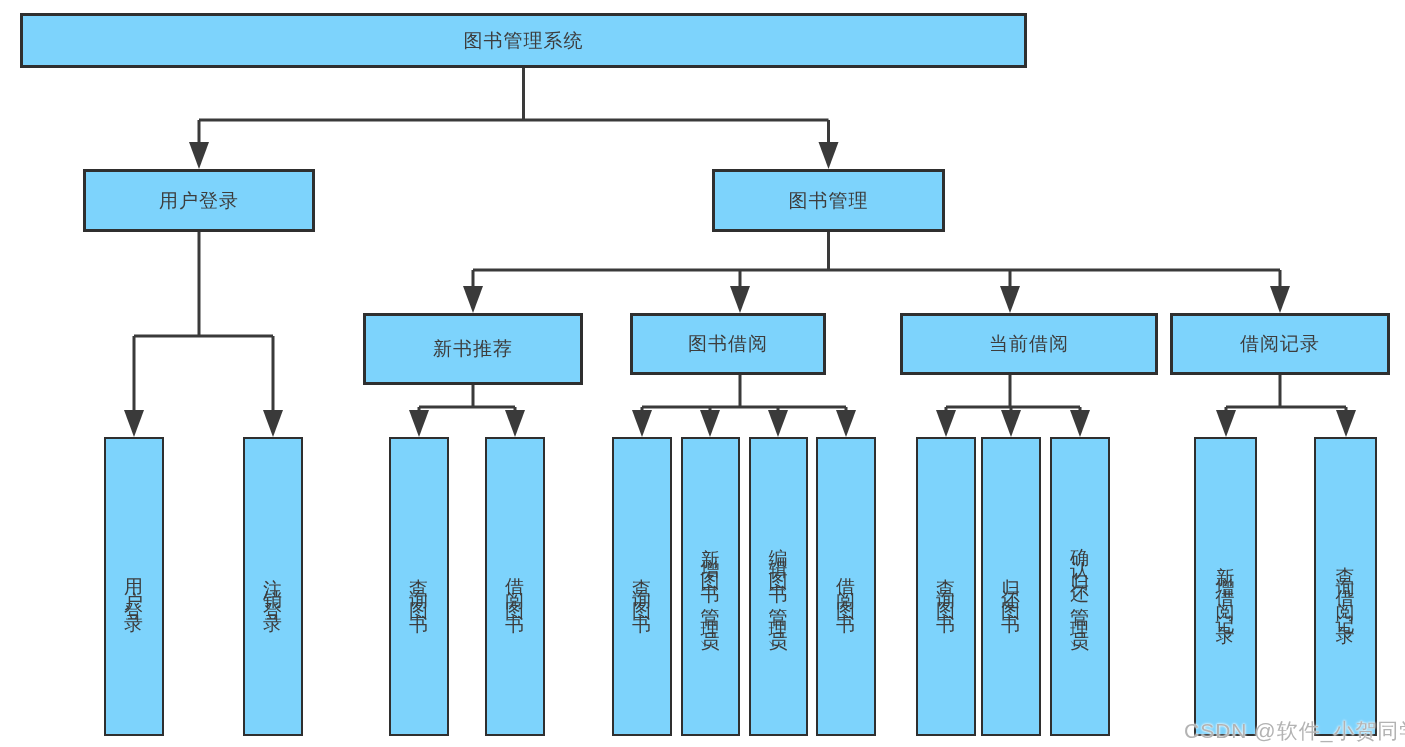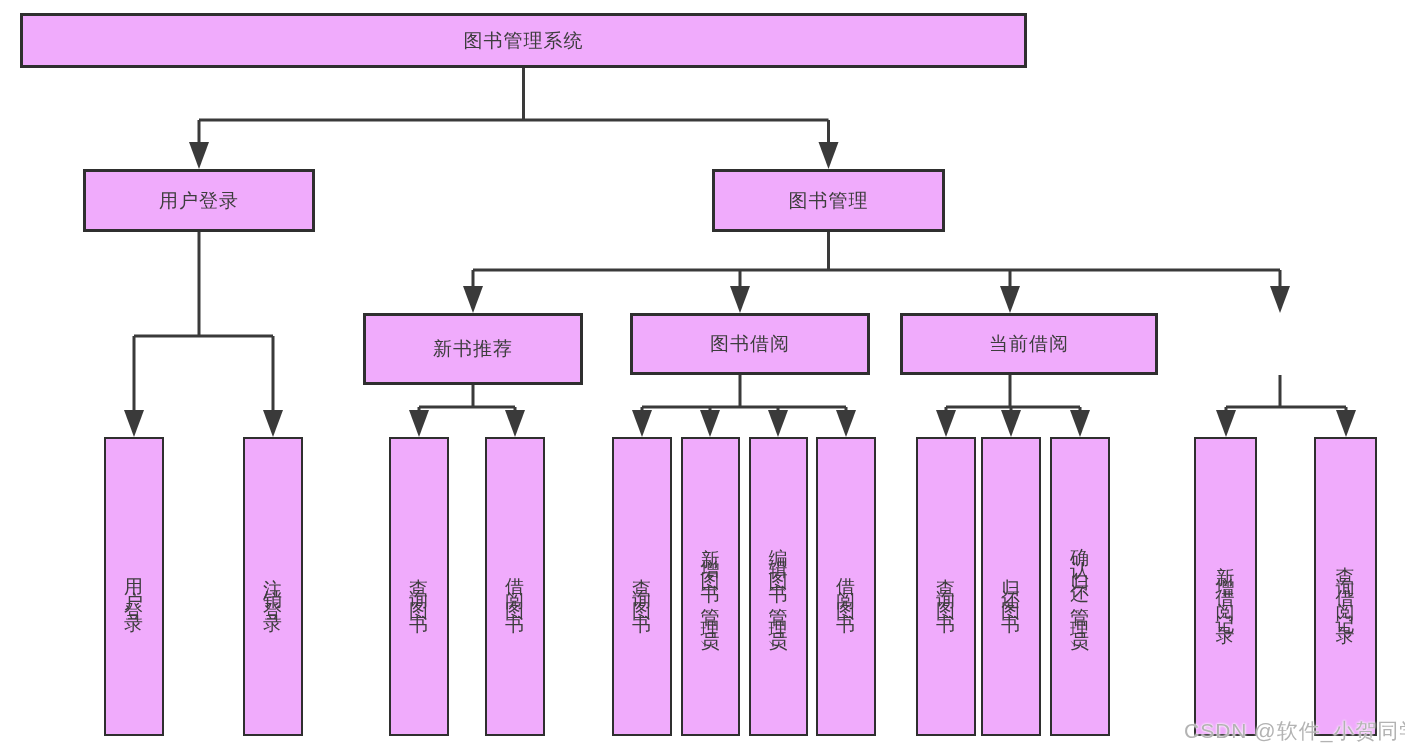--- a/index.html
+++ b/index.html
@@ -13,21 +13,21 @@
     overflow: hidden;
   }
   .connectors {
     position: absolute;
     left: 0; top: 0;
     width: 1405px; height: 747px;
   }
   .box {
     position: absolute;
     box-sizing: border-box;
-    background: #f0abfc;
+    background: #7dd3fc;
     border: 3px solid #2f2f2f;
     color: #3d3d3d;
     display: flex;
     align-items: center;
     justify-content: center;
     font-size: 19px;
     letter-spacing: 1px;
     text-align: center;
   }
   .leaf {
@@ -90,22 +90,23 @@
       <polygon points="1336,410 1356,410 1346,437"></polygon>
     </g>
   </svg>
 
   <div class="box" style="left:20px; top:13px; width:1007px; height:55px;">图书管理系统</div>
 
   <div class="box" style="left:83px; top:169px; width:232px; height:63px;">用户登录</div>
   <div class="box" style="left:712px; top:169px; width:233px; height:63px;">图书管理</div>
 
   <div class="box" style="left:363px; top:313px; width:220px; height:72px;">新书推荐</div>
-  <div class="box" style="left:630px; top:313px; width:240px; height:62px;">图书借阅</div>
+  <div class="box" style="left:630px; top:313px; width:196px; height:62px;">图书借阅</div>
   <div class="box" style="left:900px; top:313px; width:258px; height:62px;">当前借阅</div>
+  <div class="box" style="left:1170px; top:313px; width:220px; height:62px;">借阅记录</div>
 
   <div class="box leaf" style="left:104px; top:437px; width:60px; height:299px;">
     <span class="vtext">用户登录</span>
   </div>
   <div class="box leaf" style="left:243px; top:437px; width:60px; height:299px;">
     <span class="vtext">注销登录</span>
   </div>
   <div class="box leaf" style="left:389px; top:437px; width:60px; height:299px;">
     <span class="vtext">查询图书</span>
   </div>

